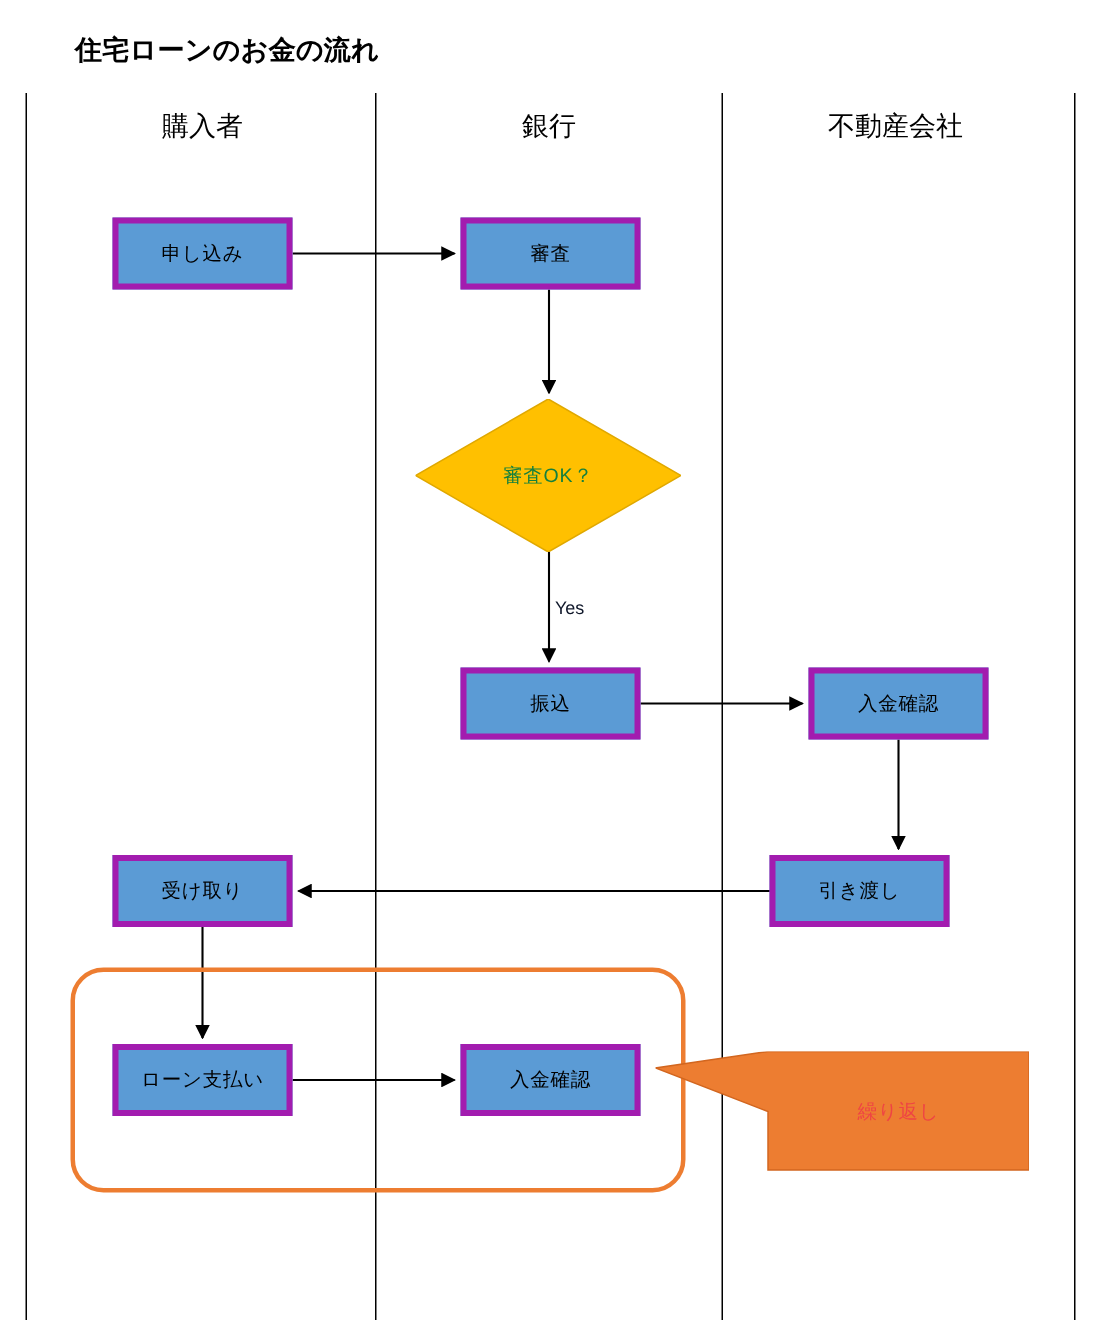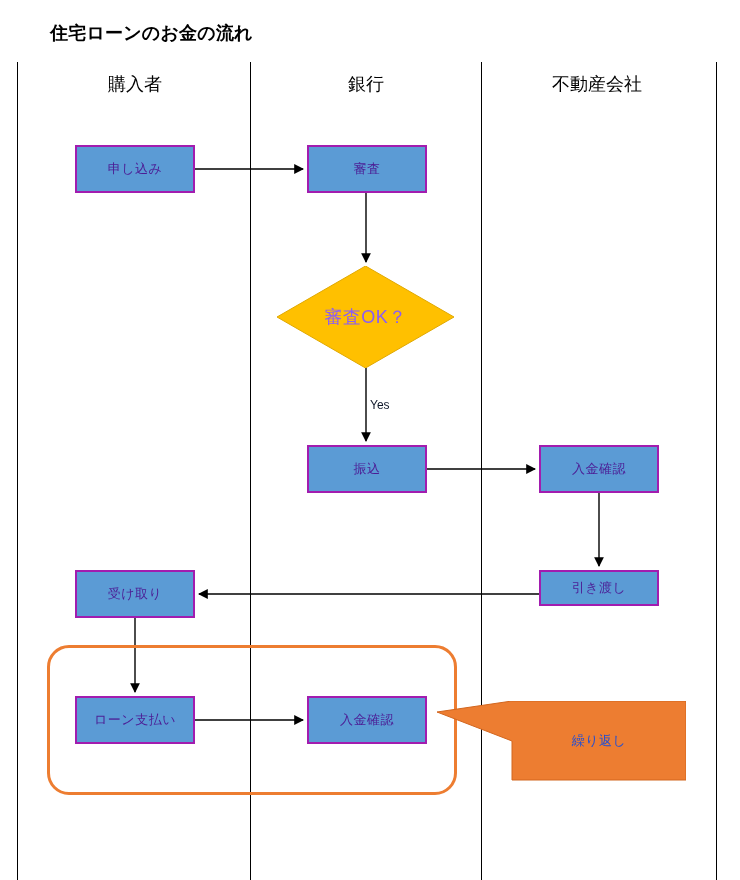--- a/index.html
+++ b/index.html
@@ -43,22 +43,22 @@
     top: 72px;
     font-size: 18px;
     text-align: center;
     white-space: nowrap;
   }
   
   .node {
     position: absolute;
     box-sizing: border-box;
     background: #5B9BD5;
-    border: 2px solid #a21caf;
-    color: #4c1d95;
+    border: 4px solid #a21caf;
+    color: #000000;
     font-size: 13px;
     display: flex;
     align-items: center;
     justify-content: center;
     white-space: nowrap;
     letter-spacing: 0.5px;
   }
   
   .diamond-wrap {
     position: absolute;
@@ -68,22 +68,22 @@
   }
   .diamond-label {
     position: absolute;
     left: 0;
     top: 0;
     width: 100%;
     height: 100%;
     display: flex;
     align-items: center;
     justify-content: center;
-    color: #8b5cf6;
-    font-size: 18px;
+    color: #15803d;
+    font-size: 13px;
     white-space: nowrap;
     letter-spacing: 0.5px;
     pointer-events: none;
   }
   
   #connectors {
     position: absolute;
     left: 0;
     top: 0;
     width: 740px;
@@ -106,21 +106,21 @@
     background: transparent;
   }
   
   .callout {
     position: absolute;
   }
   .callout svg { display: block; }
   .callout-label {
     position: absolute;
     font-size: 13px;
-    color: #1d4ed8;
+    color: #ef4444;
     white-space: nowrap;
     letter-spacing: 0.5px;
   }
 </style>
 </head>
 <body>
 
 <div id="canvas">
 
   <div class="title">住宅ローンのお金の流れ</div>
@@ -170,21 +170,21 @@
     <svg width="177" height="102" viewBox="0 0 177 102">
       <polygon points="88.5,0 177,51 88.5,102 0,51" fill="#FFC000" stroke="#E0A800" stroke-width="1"></polygon>
     </svg>
     <div class="diamond-label">審査OK？</div>
   </div>
 
   <div class="node" style="left:307px;top:445px;width:120px;height:48px">振込</div>
 
   <div class="node" style="left:539px;top:445px;width:120px;height:48px">入金確認</div>
 
-  <div class="node" style="left:539px;top:570px;width:120px;height:36px">引き渡し</div>
+  <div class="node" style="left:513px;top:570px;width:120px;height:48px">引き渡し</div>
 
   <div class="node" style="left:75px;top:570px;width:120px;height:48px">受け取り</div>
 
   <div class="node" style="left:75px;top:696px;width:120px;height:48px">ローン支払い</div>
 
   <div class="node" style="left:307px;top:696px;width:120px;height:48px">入金確認</div>
 
   <div class="callout" style="left:437px;top:701px;width:249px;height:80px">
     <svg width="249" height="80" viewBox="0 0 249 80">
       <polygon points="75,0 249,0 249,79 75,79 75,40 0,11" fill="#ED7D31" stroke="#D2661F" stroke-width="1"></polygon>

